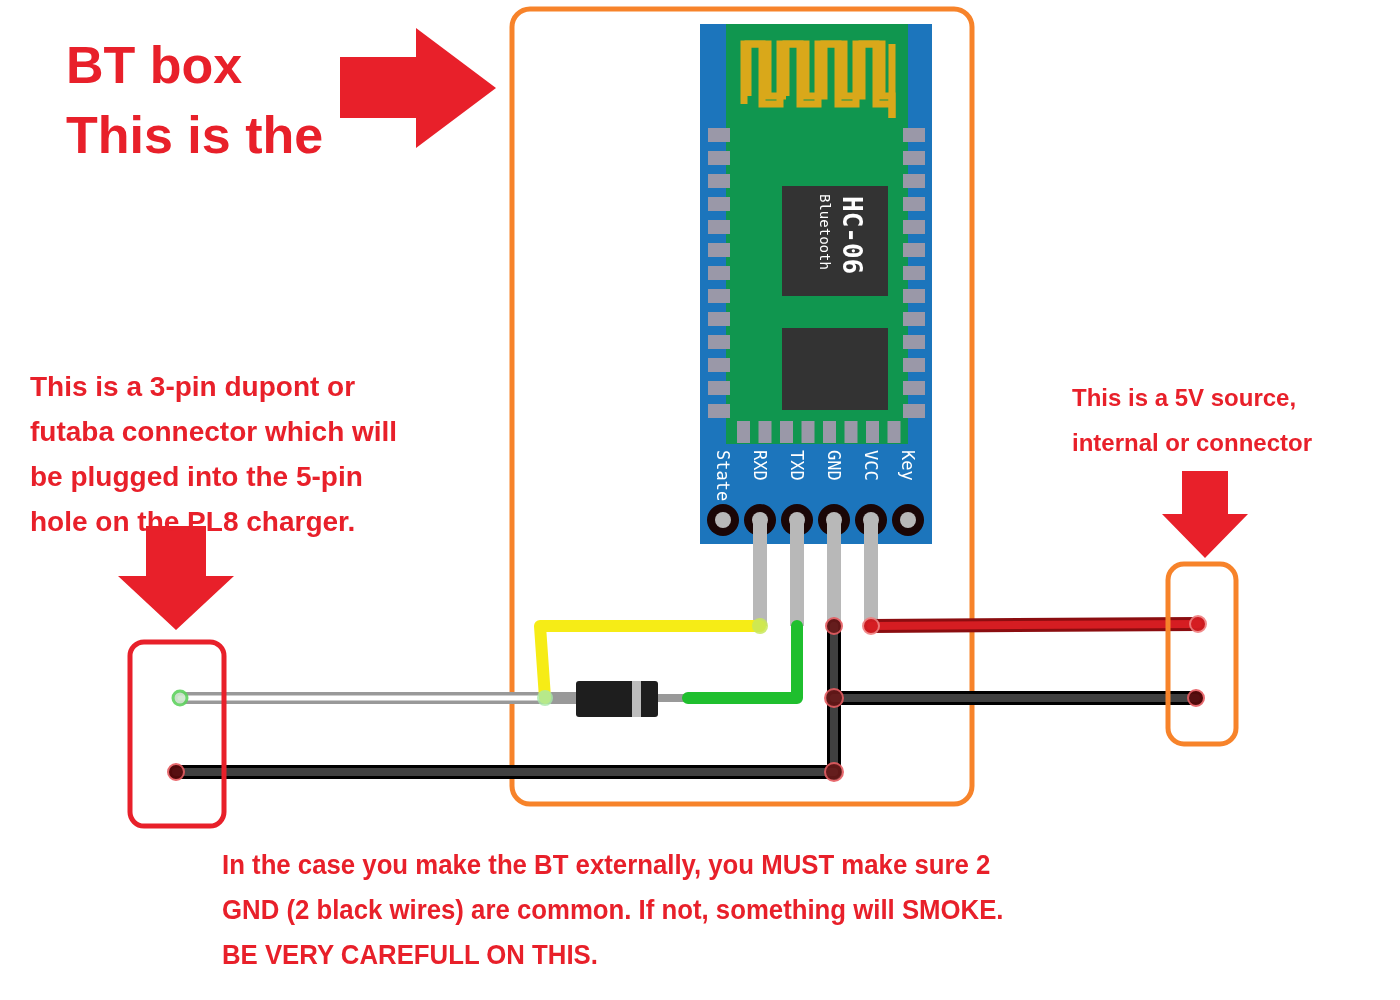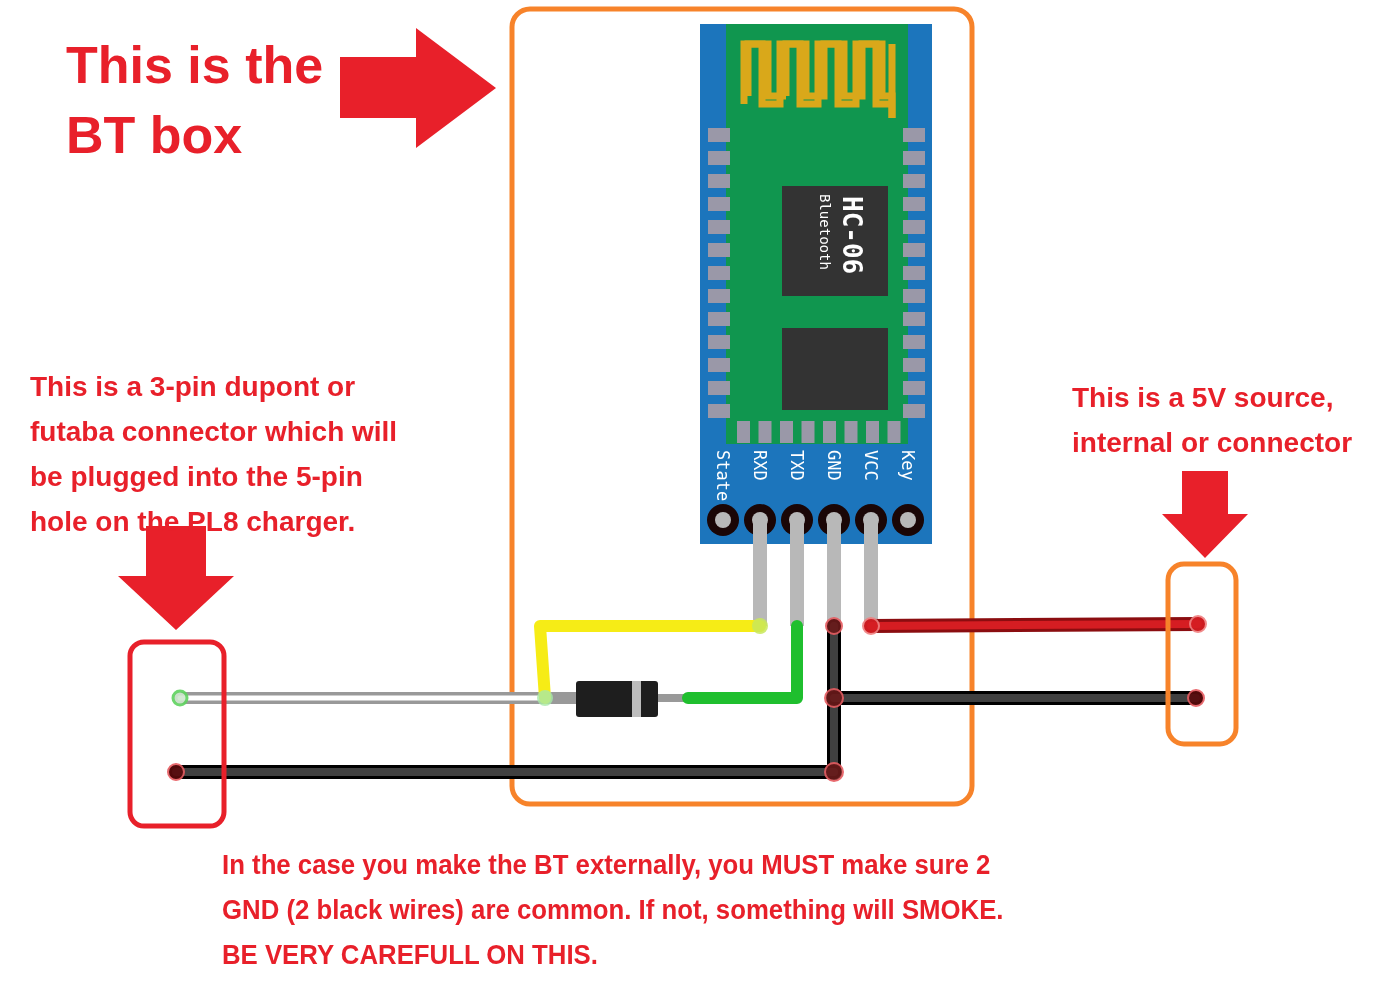--- a/index.html
+++ b/index.html
@@ -1,20 +1,20 @@
 <!DOCTYPE html>
 <html><head>
 <meta charset="utf-8">
 <style>
   html, body { margin:0; padding:0; background:#ffffff; }
   body { width:1400px; height:1000px; position:relative; overflow:hidden; font-family:"Liberation Sans", sans-serif; }
   .label { position:absolute; color:#e8202a; font-family:"Liberation Sans", sans-serif; font-weight:bold; margin:0; }
   .title { left:66px; top:30px; font-size:52px; line-height:70px; }
   .left-note { left:30px; top:364px; font-size:28px; line-height:45px; }
-  .right-note { left:1072px; top:375px; font-size:28px; line-height:45px; }
+  .right-note { left:1072px; top:375px; font-size:24px; line-height:45px; }
   .bottom-note { left:222px; top:842px; font-size:28px; line-height:45px; transform:scaleX(0.92); transform-origin:left top; }
   svg#diagram { position:absolute; left:0; top:0; }
   .pinlabel { font-family:"DejaVu Sans Mono", monospace; font-size:17px; fill:#ffffff; }
   .chiptxt { font-family:"DejaVu Sans Mono", monospace; fill:#ffffff; }
 </style>
 </head>
 <body>
 
 <svg id="diagram" width="1400" height="1000" viewBox="0 0 1400 1000" xmlns="http://www.w3.org/2000/svg">
 
@@ -146,22 +146,22 @@
   </g>
 
   <rect x="130" y="642" width="94" height="184" rx="14" ry="14" fill="none" stroke="#e8202a" stroke-width="5"></rect>
   <path d="M146,526 L206,526 L206,576 L234,576 L176,630 L118,576 L146,576 Z" fill="#e8202a"></path>
 
   <rect x="1168" y="564" width="68" height="180" rx="16" ry="16" fill="none" stroke="#f7832a" stroke-width="5"></rect>
   <path d="M1182,471 L1228,471 L1228,514 L1248,514 L1205,558 L1162,514 L1182,514 Z" fill="#e8202a"></path>
 </svg>
 
 <div class="label title">
+  <div>BT box</div>
   <div>This is the</div>
-  <div>BT box</div>
 </div>
 
 <div class="label left-note">
   <div>This is a 3-pin dupont or</div>
   <div>futaba connector which will</div>
   <div>be plugged into the 5-pin</div>
   <div>hole on the PL8 charger.</div>
 </div>
 
 <div class="label right-note">

